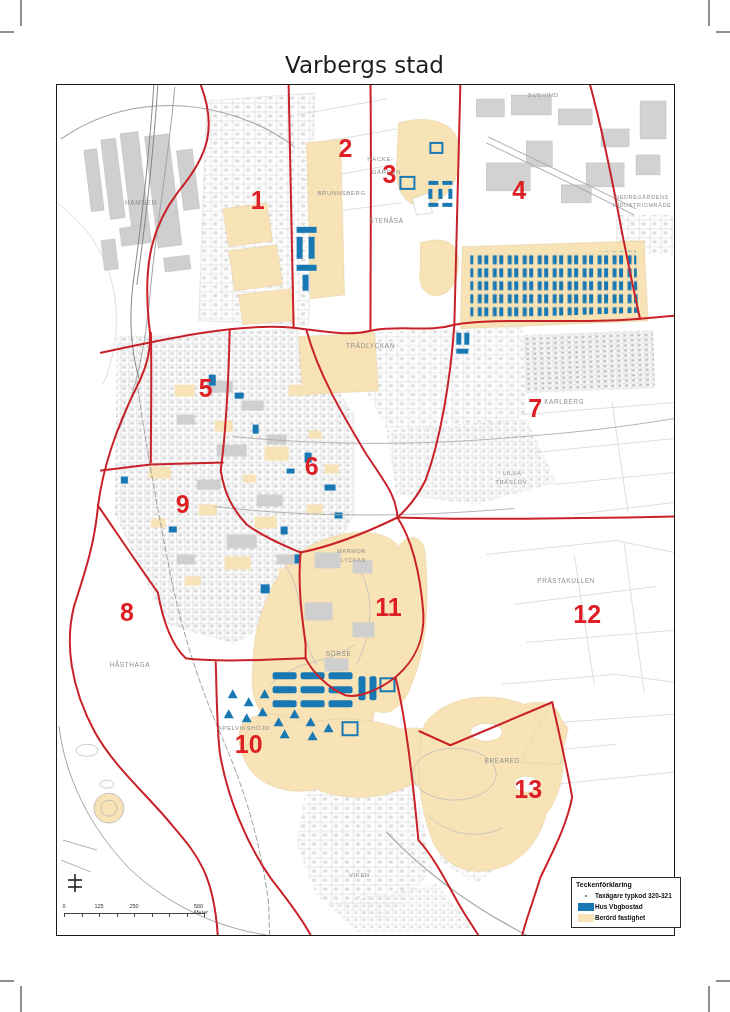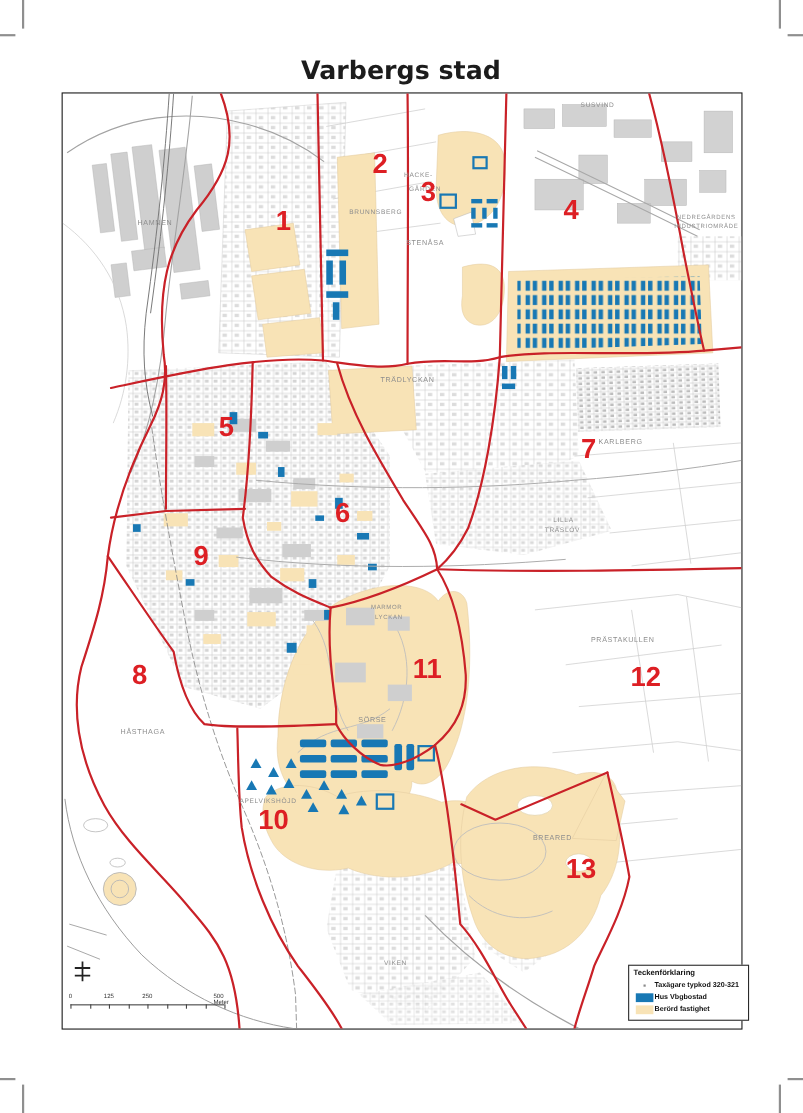--- a/index.html
+++ b/index.html
@@ -1,20 +1,20 @@
 <!DOCTYPE html>
 <html><head>
 <meta charset="utf-8">
 <style>
   html,body{margin:0;padding:0;background:#fff;}
   .page{position:relative;width:730px;height:1012px;background:#fff;overflow:hidden;
         font-family:"Liberation Sans",sans-serif;}
   .crop{position:absolute;background:#8f8f8f;}
   .page-title{position:absolute;left:56px;top:52px;width:617px;margin:0;text-align:center;
-        font-family:"DejaVu Sans",sans-serif;font-size:23px;font-weight:bold;color:#1c1c1c;}
+        font-family:"DejaVu Sans",sans-serif;font-size:23px;font-weight:normal;color:#1c1c1c;}
   .map-frame{position:absolute;left:56px;top:84px;width:617px;height:850px;
         border:1px solid #1a1a1a;background:#fff;}
   .map-frame svg.basemap{position:absolute;left:0;top:0;}
   
   .legend{position:absolute;left:514px;top:792px;width:100px;background:#fff;
         border:1px solid #2a2a2a;padding:3px 4px 4px 4px;z-index:5;}
   .legend-title{font-size:7px;font-weight:bold;color:#111;margin:0 0 2px 0;}
   .legend-row{display:flex;align-items:center;height:11px;}
   .legend-sym{width:19px;display:flex;justify-content:center;align-items:center;flex:none;}
   .legend-label{font-size:6.5px;font-weight:bold;color:#111;white-space:nowrap;}

